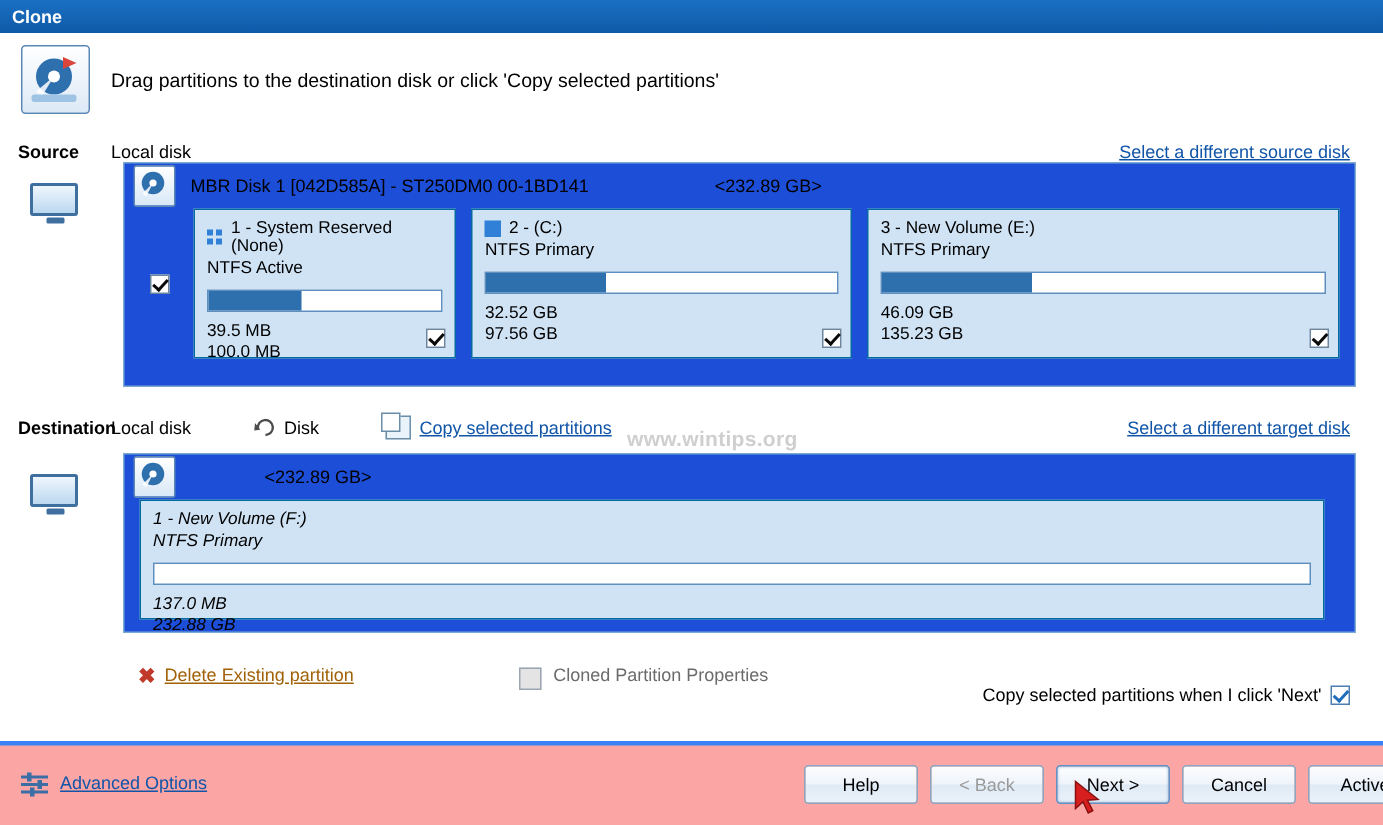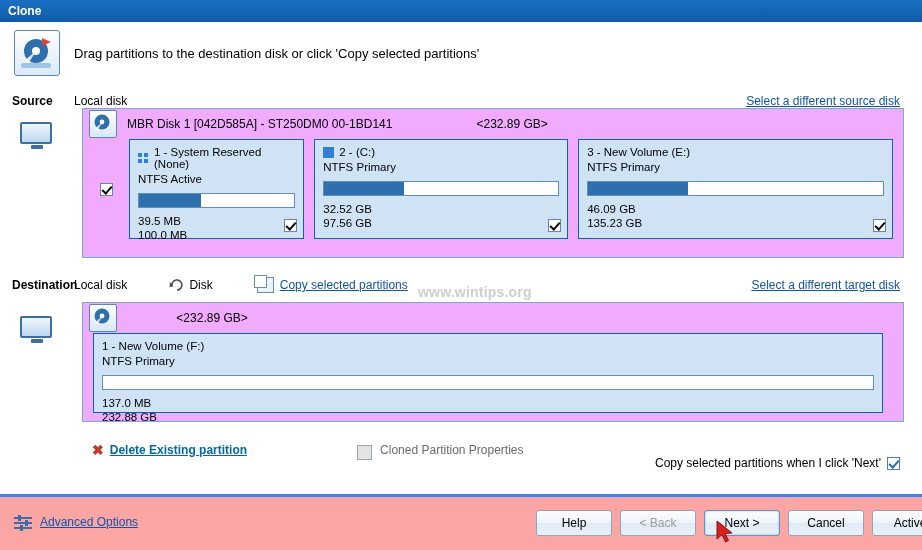--- a/index.html
+++ b/index.html
@@ -56,21 +56,21 @@
   .row-head{
     display:flex;align-items:flex-end;
     padding-left:12px;
     height:22px;
   }
   .row-head .sec-label{width:62px;flex:none;}
   .row-head .loc{font-size:12px;}
   .link{
     color:#1155a8;text-decoration:underline;cursor:pointer;
   }
-  .link.red{color:#0369a1;font-weight:bold;}
+  .link.red{color:#a16207;}
   .right-link{
     position:absolute;right:22px;
   }
   
   .panel-wrap{
     display:flex;
     padding-left:12px;
   }
   .monitor-col{
     width:62px;flex:none;
@@ -84,21 +84,21 @@
   .monitor .screen{
     width:32px;height:22px;border:2px solid #3f6f9f;border-radius:2px;
     background:linear-gradient(to bottom,#eef6fd,#bcd8f0);
     box-sizing:border-box;
   }
   .monitor .stand{
     width:12px;height:4px;background:#3f6f9f;margin:1px auto 0 auto;border-radius:1px;
   }
   .disk-panel{
     border:1px solid #7aa9d2;
-    background:#f0abfc;
+    background:#1d4ed8;
     box-sizing:border-box;
   }
   .disk-panel.src{width:822px;height:150px;}
   .disk-panel.dst{width:822px;height:120px;}
   .disk-header{
     display:flex;align-items:center;
     height:30px;
     padding-left:6px;
     font-size:12px;
   }
@@ -374,21 +374,21 @@
             <svg width="24" height="24" viewBox="0 0 24 24">
               <ellipse cx="12" cy="11" rx="7.5" ry="7.5" fill="#2e6fad"></ellipse>
               <ellipse cx="12" cy="11" rx="2.4" ry="2.4" fill="#ffffff"></ellipse>
               <path d="M5 18 L12 11 L7.5 20 Z" fill="#ffffff" opacity=".85"></path>
             </svg>
           </div>
           <span class="disk-model">3.03</span>
           <span>&lt;232.89 GB&gt;</span>
         </div>
         <div class="parts" style="padding-left:10px;">
-          <div class="part" style="width:790px;height:80px;">
+          <div class="part" style="width:790px;height:80px;font-style:italic;">
             <div class="pname">
               <span>1 - New Volume (F:)</span>
             </div>
             <div class="ptype">NTFS Primary</div>
             <div class="bar">
                 <i style="width:0%"></i>
               </div>
             <div class="sizes">
               <div>137.0 MB</div>
               <div>232.88 GB</div>

